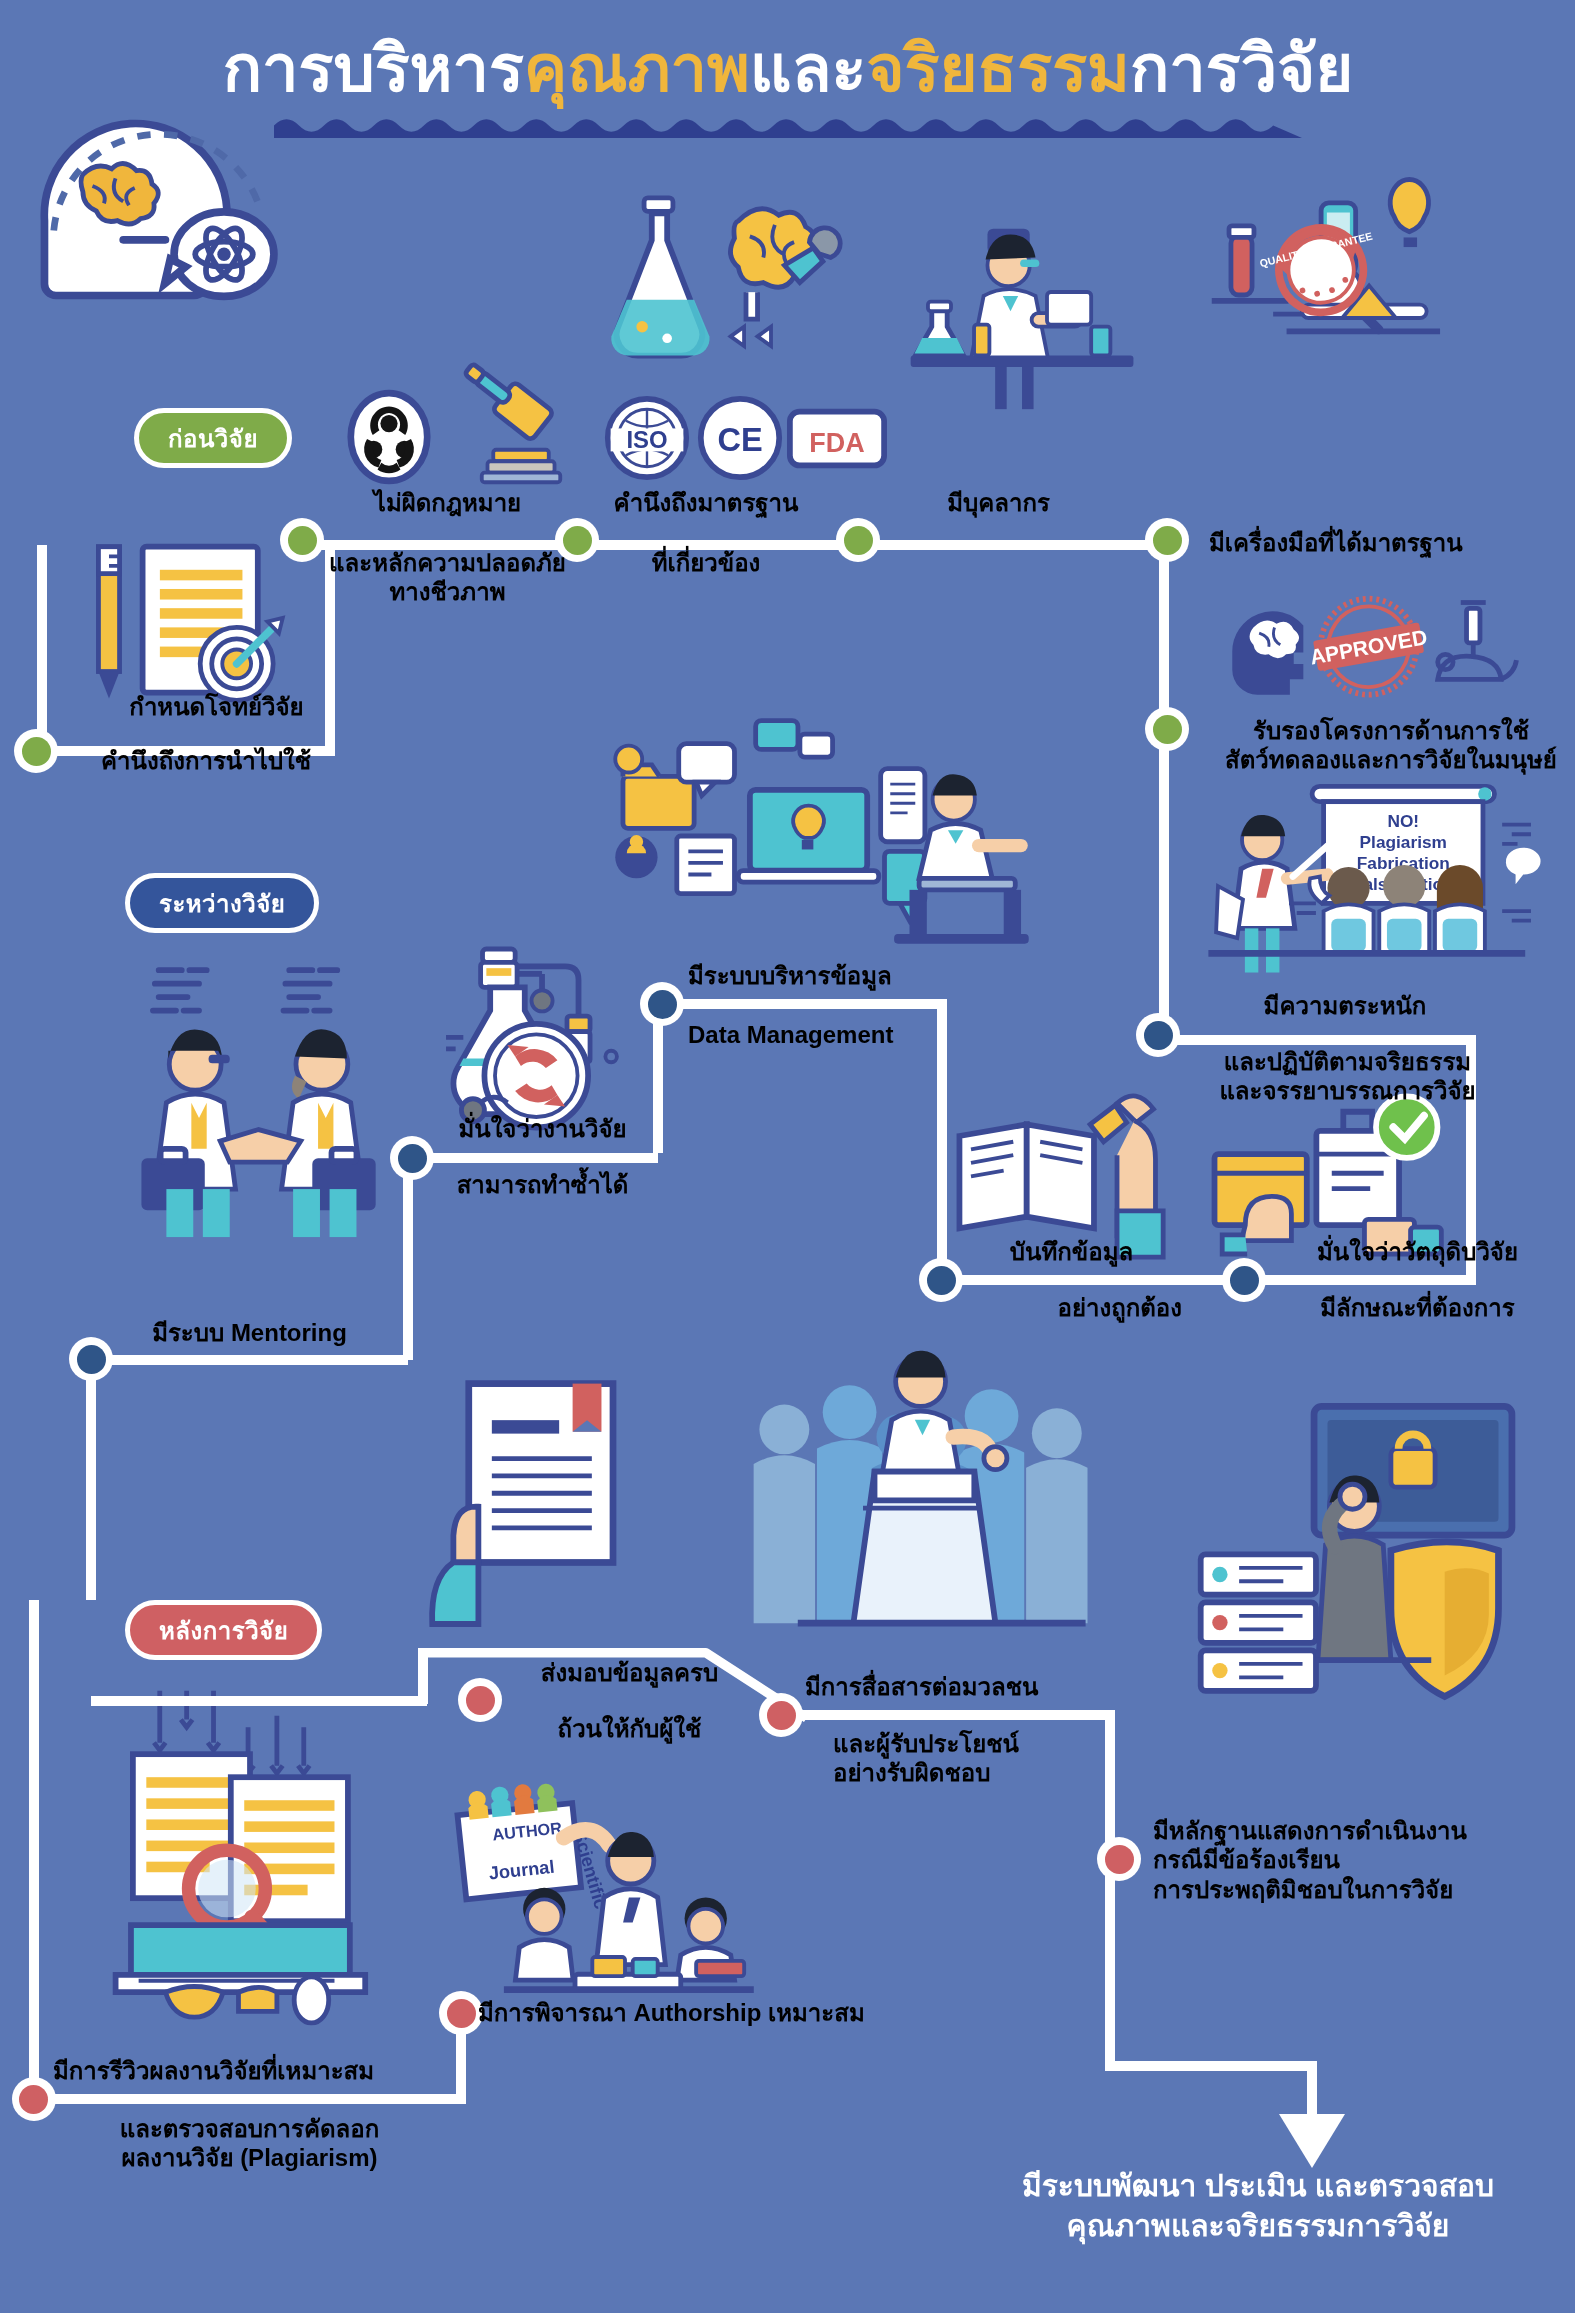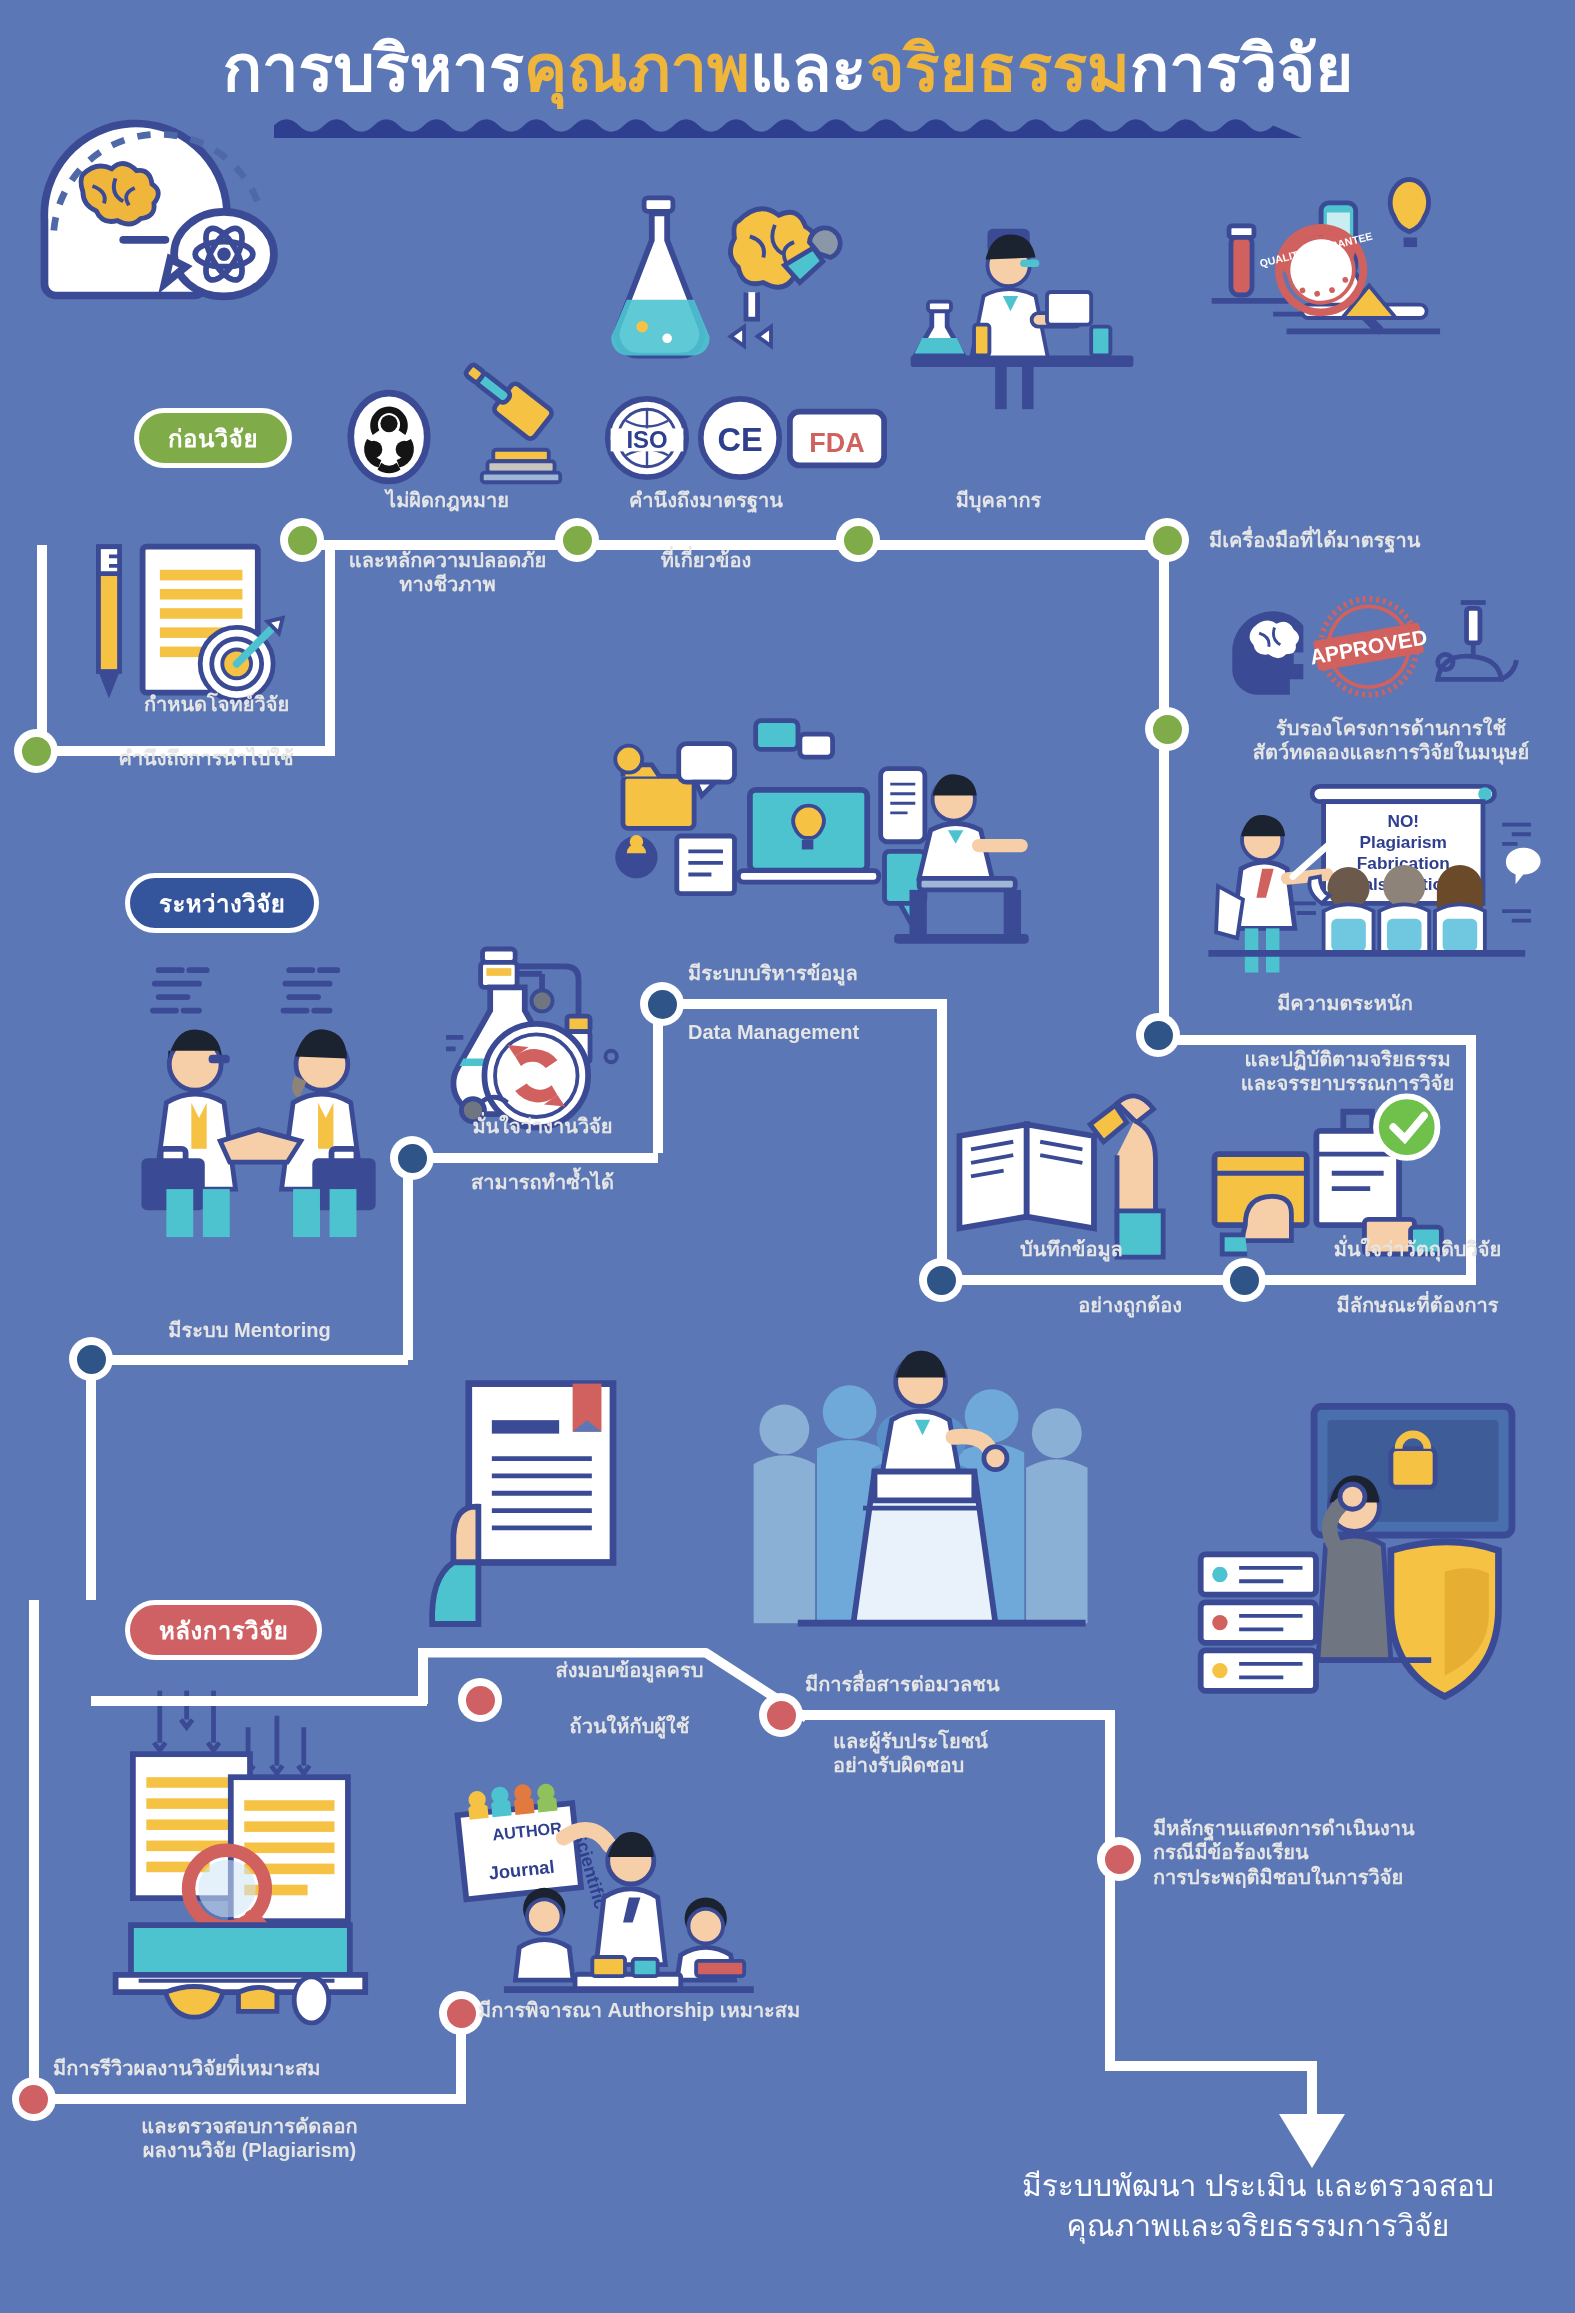--- a/index.html
+++ b/index.html
@@ -11,21 +11,21 @@
   }
   .stage{ position:absolute; inset:0; }
 
   
   .title-wrap{ position:absolute; left:0; top:35px; width:1576px; text-align:center; }
   .title{ font-size:65px; font-weight:bold; letter-spacing:0px; line-height:1.05; color:#ffffff; white-space:nowrap;}
   .title .gold{ color:#f0b63c; }
   .wave{ position:absolute; left:274px; top:113px; width:1028px; height:25px; }
 
   
-  .tx{ position:absolute; color:#e5e5e5; font-weight:bold; font-size:20px; line-height:1.22; white-space:nowrap;}
+  .tx{ position:absolute; color:#000000; font-weight:bold; font-size:24px; line-height:1.22; white-space:nowrap;}
   .tx.c{ text-align:center; }
   .tx.l{ text-align:left; }
 
   
   .badge{
     position:absolute; border-radius:38px; border:5.8px solid #ffffff;
     color:#fff; font-weight:bold; font-size:24px;
     display:flex; align-items:center; justify-content:center;
     height:60px; padding:0 29px; letter-spacing:0.5px;
   }
@@ -46,21 +46,21 @@
 
   svg{ display:block; overflow:visible; }
   .ill{ position:absolute; }
 
   .arrow-down{
     position:absolute; width:0;height:0;
     border-left:33px solid transparent; border-right:33px solid transparent;
     border-top:54px solid #ffffff;
   }
   .final{
-    position:absolute; color:#fff; font-weight:normal; font-size:30px;
+    position:absolute; color:#fff; font-weight:bold; font-size:30px;
     text-align:center; line-height:1.34; white-space:nowrap;
   }
 </style>
 </head>
 <body>
 
 <div class="stage">
 
   <div class="title-wrap">
     <div class="title">

